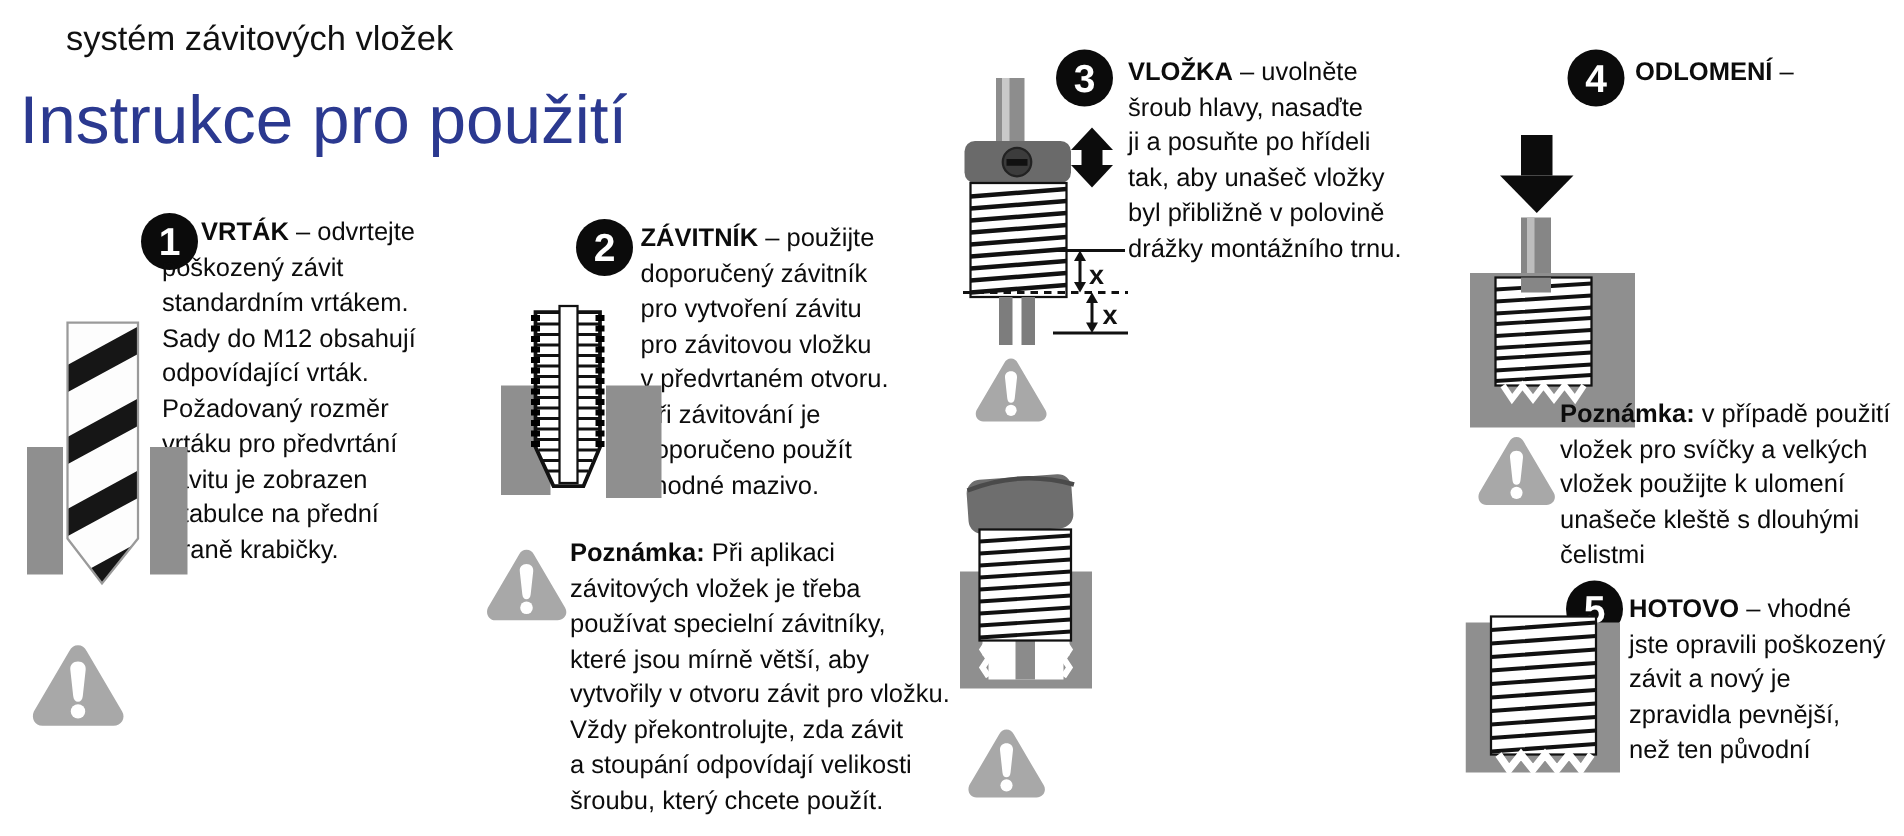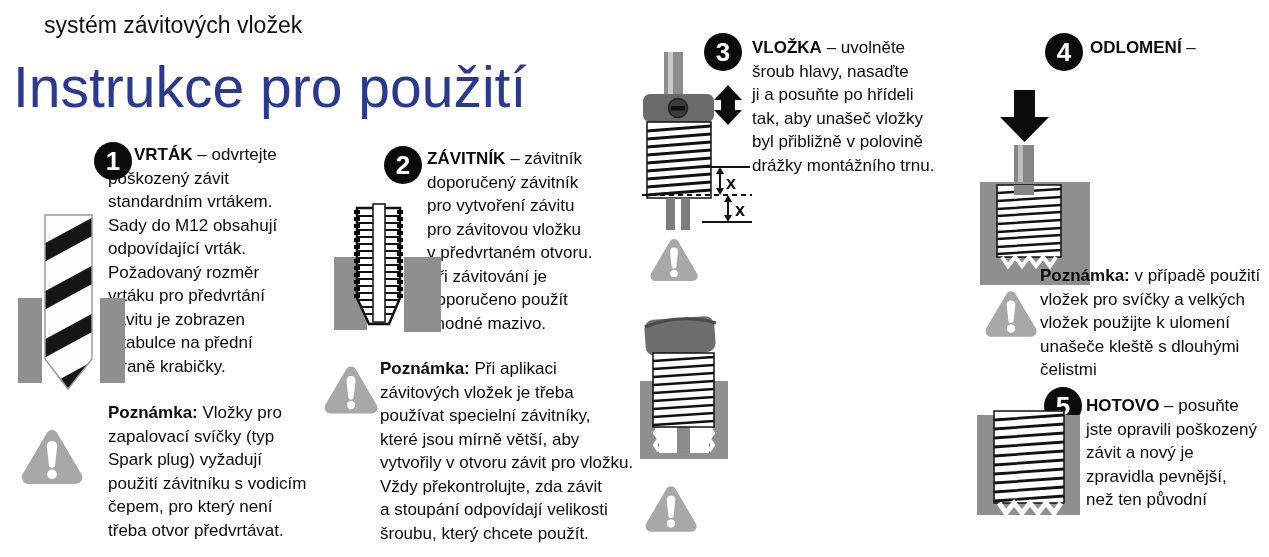--- a/index.html
+++ b/index.html
@@ -1,20 +1,20 @@
 <!DOCTYPE html>
 <html style="--title-blue: #2b3990; --block-gray: #8f8f8f; --warning-gray: #a8a8a8;"><head>
 <meta charset="utf-8">
 <style>
   * { margin:0; padding:0; box-sizing:border-box; }
   html,body { background:#fff; }
   body { font-family:"Liberation Sans", sans-serif; color:#0e0e0e; }
   .page { position:relative; width:1269px; height:557px; background:#fff; overflow:hidden; }
   .subtitle { position:absolute; left:44px; top:12px; font-size:23px; color:#111; }
-  .title { position:absolute; left:13px; top:54px; font-size:57px; font-weight:400; color:var(--title-blue,#2b3990); }
+  .title { position:absolute; left:13px; top:54px; font-size:45px; font-weight:400; color:var(--title-blue,#2b3990); }
   .badge { position:absolute; width:38px; height:38px; border-radius:50%; background:#0b0b0b; color:#fff;
            font-weight:700; font-size:26px; line-height:38px; text-align:center; }
   .tb { position:absolute; font-size:17px; line-height:23.5px; color:#0c0c0c; }
   .tb strong { font-weight:700; }
   .pre { white-space:pre-line; }
   svg.illu { position:absolute; }
 </style>
 </head>
 <body>
 
@@ -50,32 +50,24 @@
       <path d="M10 52 L120 -8 M10 100 L120 40 M10 148 L120 88 M10 196 L120 136 M10 244 L120 184" stroke="#161616" stroke-width="16"></path>
     </g>
     <polygon points="33,2 80,2 80,146 56,176 33,146" fill="none" stroke="#9a9a9a" stroke-width="1.5"></polygon>
   </svg>
 
   <svg class="illu" style="left:20px;top:428px" width="64" height="58" viewBox="0 0 100 90">
     <path d="M50 3 C54 3 57 5 59 9 L96 72 C100 79 95 87 87 87 L13 87 C5 87 1 79 4 72 L41 9 C43 5 46 3 50 3 Z" fill="var(--warning-gray,#a8a8a8)"></path>
     <path d="M50 20 c5 0 8.5 3.5 8 8.5 L55 56 c-0.4 4 -2.3 6 -5 6 c-2.7 0 -4.6 -2 -5 -6 L42 28.5 C41.5 23.5 45 20 50 20 Z" fill="#fff"></path>
     <circle cx="50" cy="72" r="7.5" fill="#fff"></circle>
   </svg>
-  <div class="tb" style="left:108px;top:401px;width:242px">
-    <p><strong>Poznámka:</strong> <span class="pre">Vložky pro
-zapalovací svíčky (typ
-Spark plug) vyžadují
-použití závitníku s vodicím
-čepem, pro který není
-třeba otvor předvrtávat.</span></p>
-  </div>
 
   <div class="badge" style="left:384px;top:146px"><span>2</span></div>
   <div class="tb" style="left:427px;top:147px;width:215px">
-    <p><strong>ZÁVITNÍK</strong> <span>– závitník</span></p>
+    <p><strong>ZÁVITNÍK</strong> <span>– použijte</span></p>
     <p class="pre">doporučený závitník
 pro vytvoření závitu
 pro závitovou vložku
 v předvrtaném otvoru.
 Při závitování je
 doporučeno použít
 vhodné mazivo.</p>
   </div>
 
   <svg class="illu" style="left:331px;top:200px" width="112" height="140" viewBox="0 0 112 140">
@@ -195,21 +187,21 @@
   <div class="tb" style="left:1040px;top:264px;width:230px">
     <p><strong>Poznámka:</strong> <span class="pre">v případě použití
 vložek pro svíčky a velkých
 vložek použijte k ulomení
 unašeče kleště s dlouhými
 čelistmi</span></p>
   </div>
 
   <div class="badge" style="left:1044px;top:387px"><span>5</span></div>
   <div class="tb" style="left:1086px;top:394px;width:184px">
-    <p><strong>HOTOVO</strong> <span>– posuňte</span></p>
+    <p><strong>HOTOVO</strong> <span>– vhodné</span></p>
     <p class="pre">jste opravili poškozený
 závit a nový je
 zpravidla pevnější,
 než ten původní</p>
   </div>
 
   <svg class="illu" style="left:977px;top:407px" width="106" height="118" viewBox="0 0 106 118">
     <rect x="0" y="8" width="103" height="100" fill="var(--block-gray,#8f8f8f)"></rect>
     <rect x="17" y="4" width="70" height="92" fill="#fff" stroke="#111" stroke-width="1.5"></rect>
     <path d="M17 13 L87 8 M17 22 L87 17 M17 31 L87 26 M17 40 L87 35 M17 49 L87 44 M17 58 L87 53 M17 67 L87 62 M17 76 L87 71 M17 85 L87 80 M17 94 L87 89" stroke="#111" stroke-width="2.8"></path>

